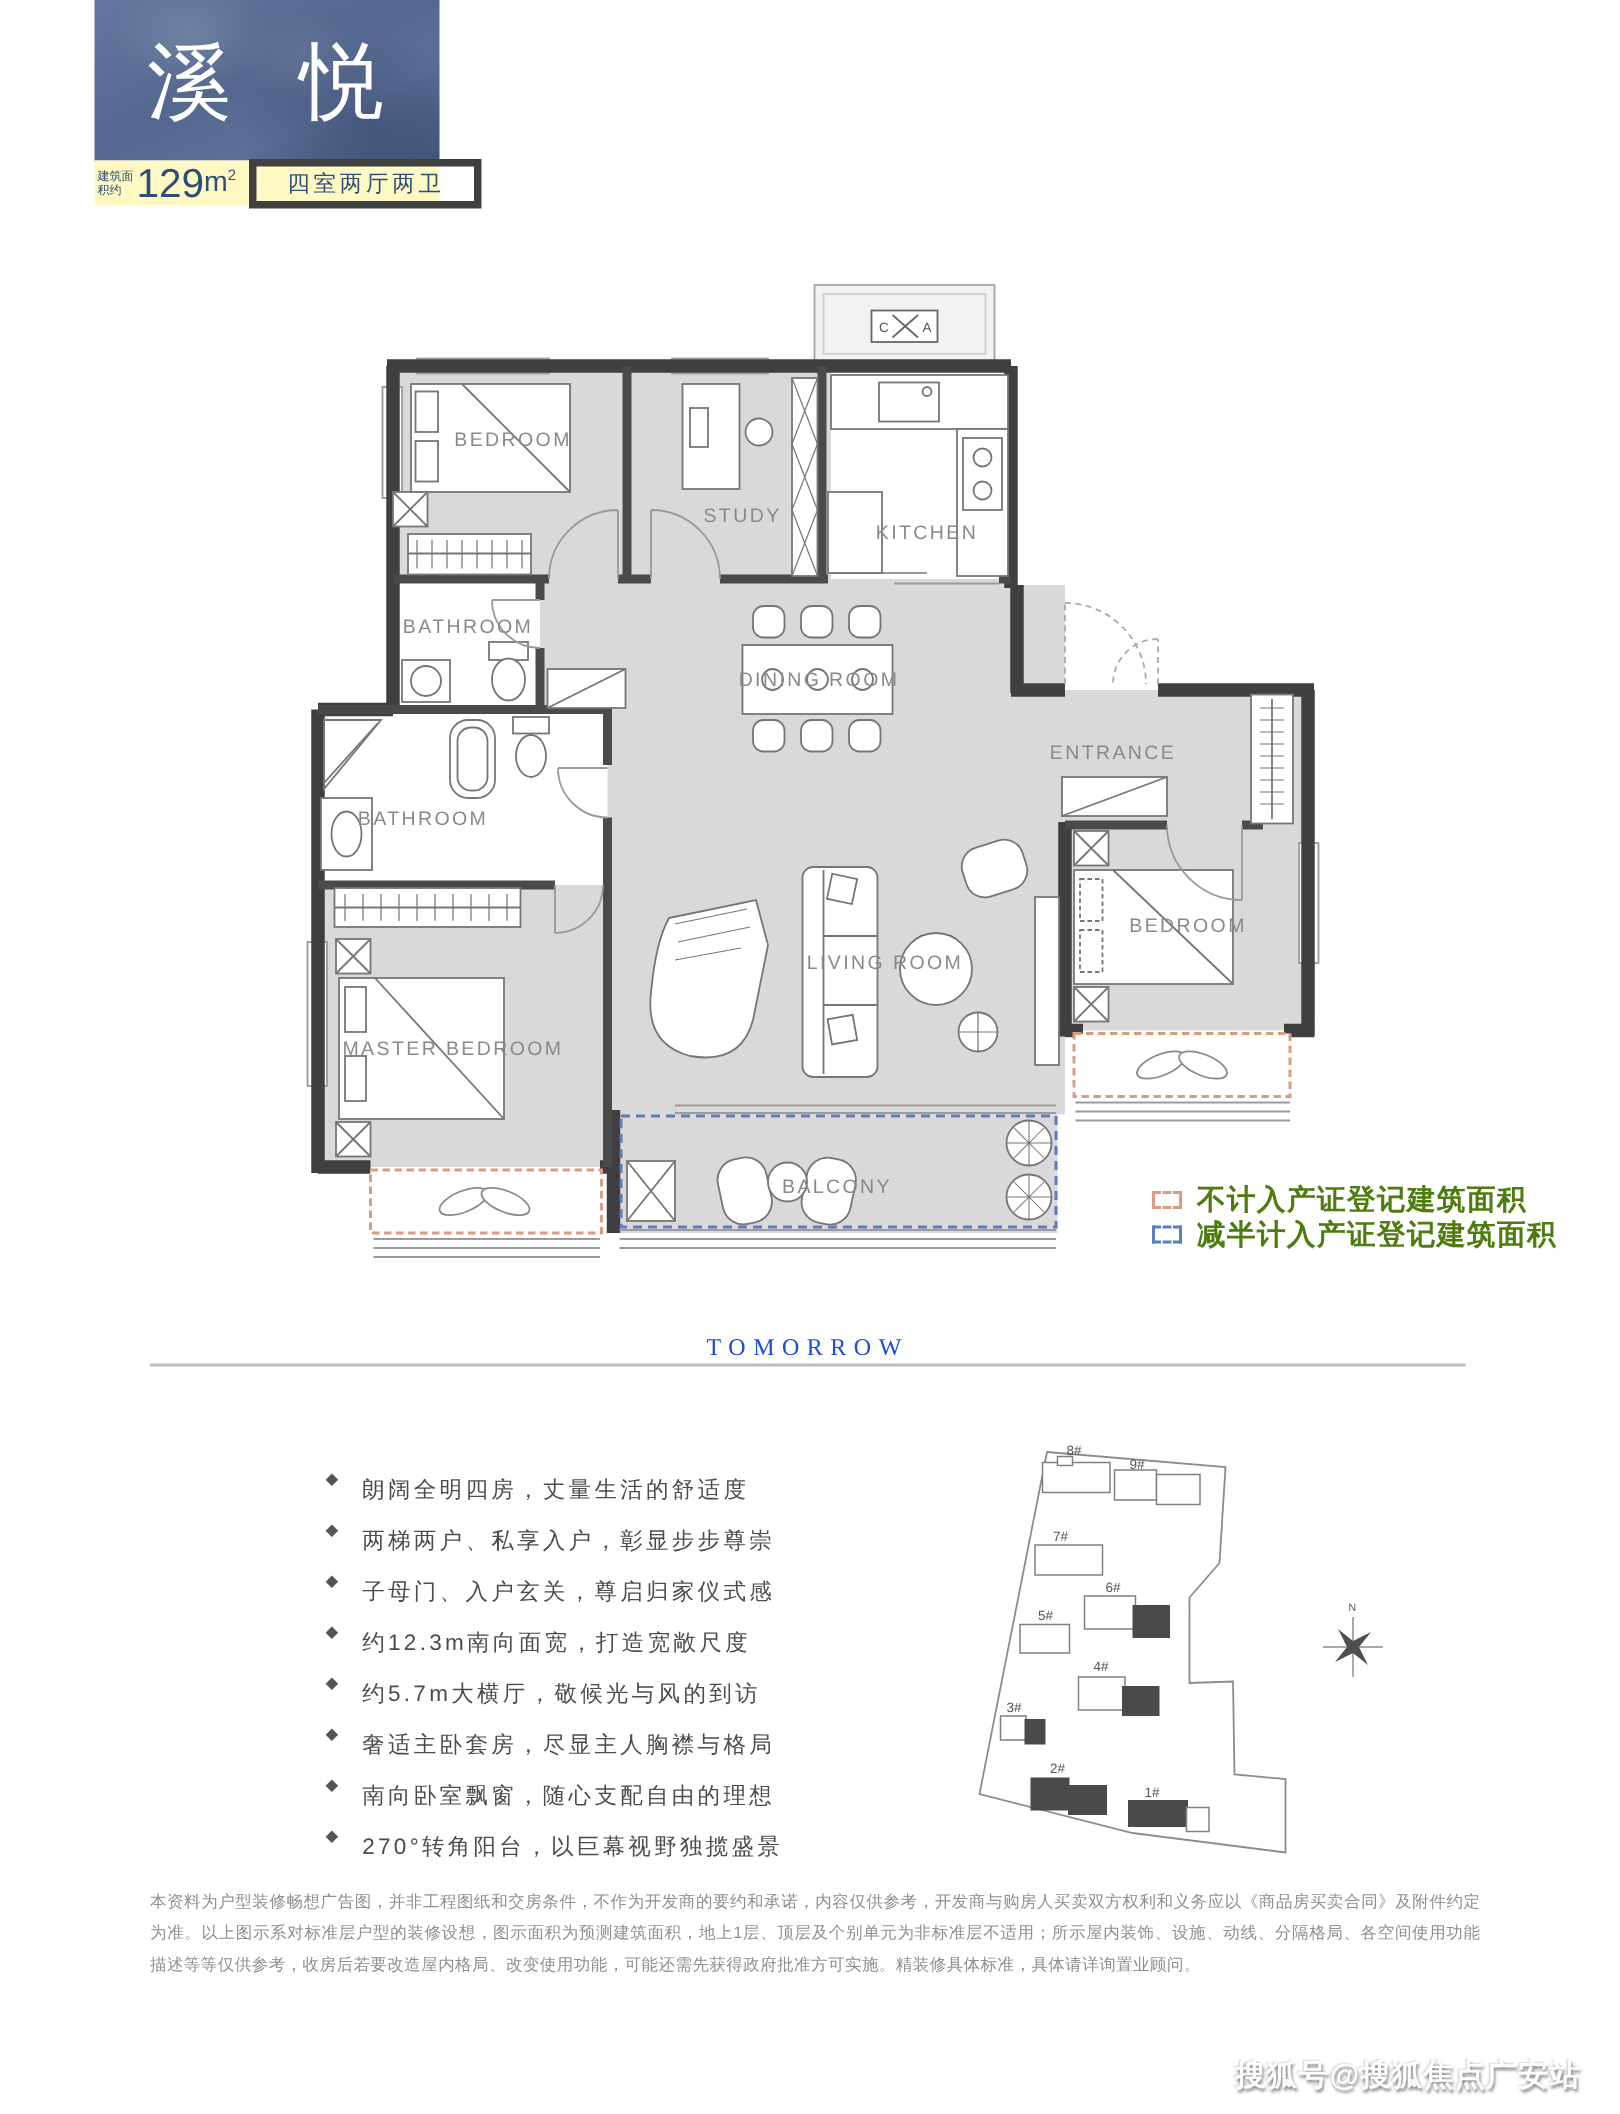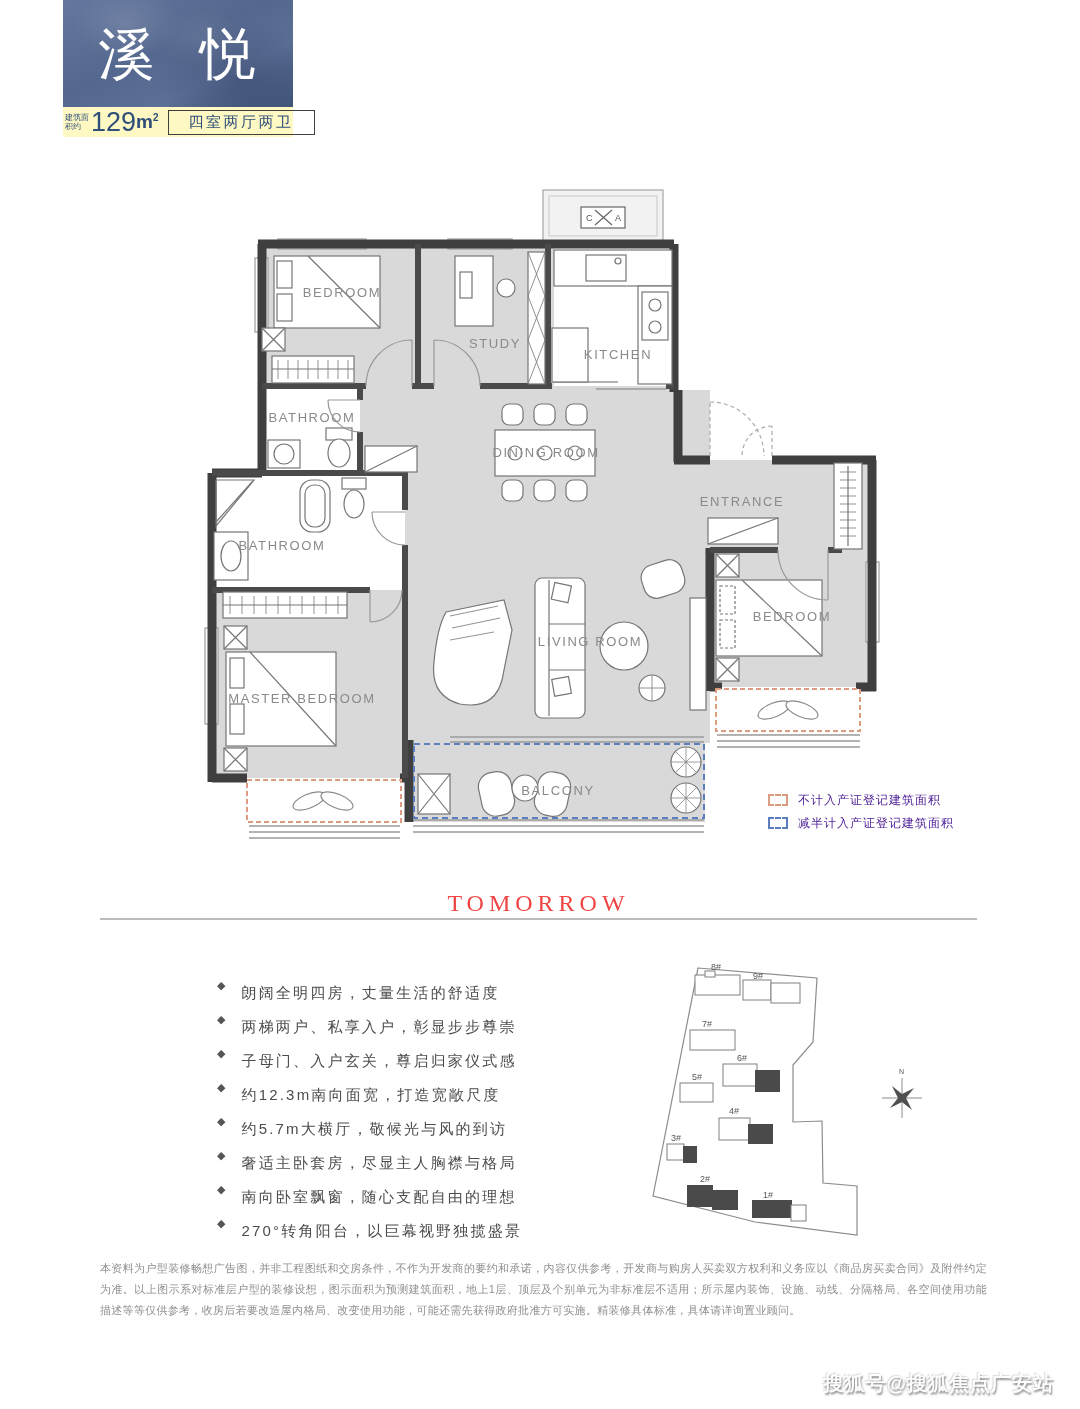--- a/index.html
+++ b/index.html
@@ -21,39 +21,39 @@
     color:#fff; font-size:56px; line-height:107px; text-align:center;
     word-spacing:26px; letter-spacing:2px; font-weight:400;
   }
   .hdr-strip {
     position:absolute; left:63px; top:107px; width:230px; height:30px;
     background:#fef9c3; display:flex; align-items:center;
   }
   .area-cell { display:flex; align-items:center; width:124px; padding-left:2px; }
   .area-label { width:26px; font-size:8px; line-height:1.15; color:#2e4d7a; }
   .area-value { font-size:27px; color:#2e4d7a; font-weight:400; letter-spacing:0; line-height:28px; }
-  .area-unit  { font-size:19px; color:#2e4d7a; font-weight:700;text-align:center; }
+  .area-unit  { font-size:19px; color:#2e4d7a; font-weight:400;text-align:center; }
   .area-exp   { font-size:10px; color:#2e4d7a; vertical-align:super; }
   .strip-div  { width:1px; height:24px; background:#2e4d7a; }
   .spec-box {
-    margin-left:9px; border:1px solid #404040; padding:2px 20px;
+    margin-left:9px; border:5px solid #404040; padding:2px 20px;
     font-size:15px; letter-spacing:2.5px; color:#2e4d7a; white-space:nowrap;
   }
   
   .plan { position:absolute; left:150px; top:160px; }
   .room-label { font-size:13px; letter-spacing:1.6px; fill:#8a8a8a; }
   .small-letter { font-size:9px; fill:#555; }
   
   .legend { position:absolute; left:768px; top:791px; }
   .legend-row { display:flex; align-items:center; height:18px; margin-bottom:5px; }
   .swatch { width:20px; height:12px; border:2px dashed; margin-right:10px; }
-  .legend-label { font-size:12px; color:#4c1d95; letter-spacing:1px; }
+  .legend-label { font-size:19px; color:#4d7c0f; letter-spacing:1px;font-weight:bold; }
   
   .divider-wrap { position:absolute; left:100px; top:890px; width:877px; text-align:center; }
-  .divider-primary { font-family:"Liberation Serif", serif; font-size:24px; letter-spacing:5px; color:#ef4444; }
+  .divider-primary { font-family:"Liberation Serif", serif; font-size:16px; letter-spacing:5px; color:#1d4ed8; }
   .divider-line { height:0; border-top:2px solid #bdbdbd; margin-top:1px; }
   .divider-secondary { font-family:"Liberation Serif", serif; font-size:11px; letter-spacing:4px; color:#9a9a9a; margin-top:2px; }
   
   .features { position:absolute; left:217px; top:968px; list-style:none; }
   .features li { display:flex; align-items:center; height:34px; }
   .bullet { font-size:11px; color:#555; margin-right:16px; }
   .feature-text { font-size:15px; color:#4c4c4c; letter-spacing:2.2px;margin-top:17px; }
   
   .siteplan { position:absolute; left:645px; top:950px; }
   .bldg-label { font-size:9px; fill:#555; }

